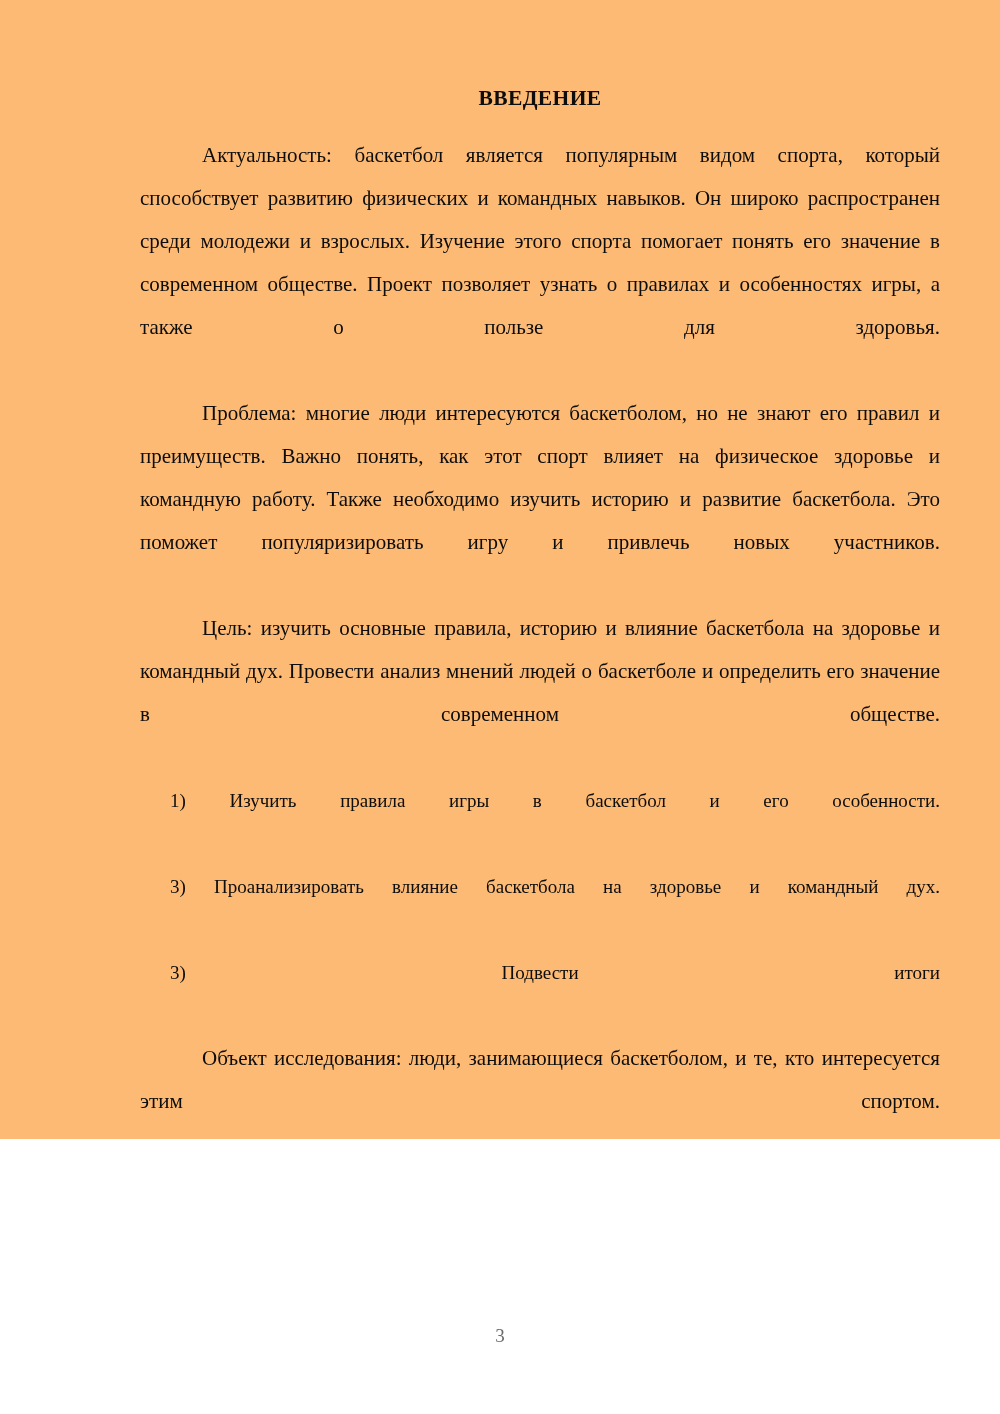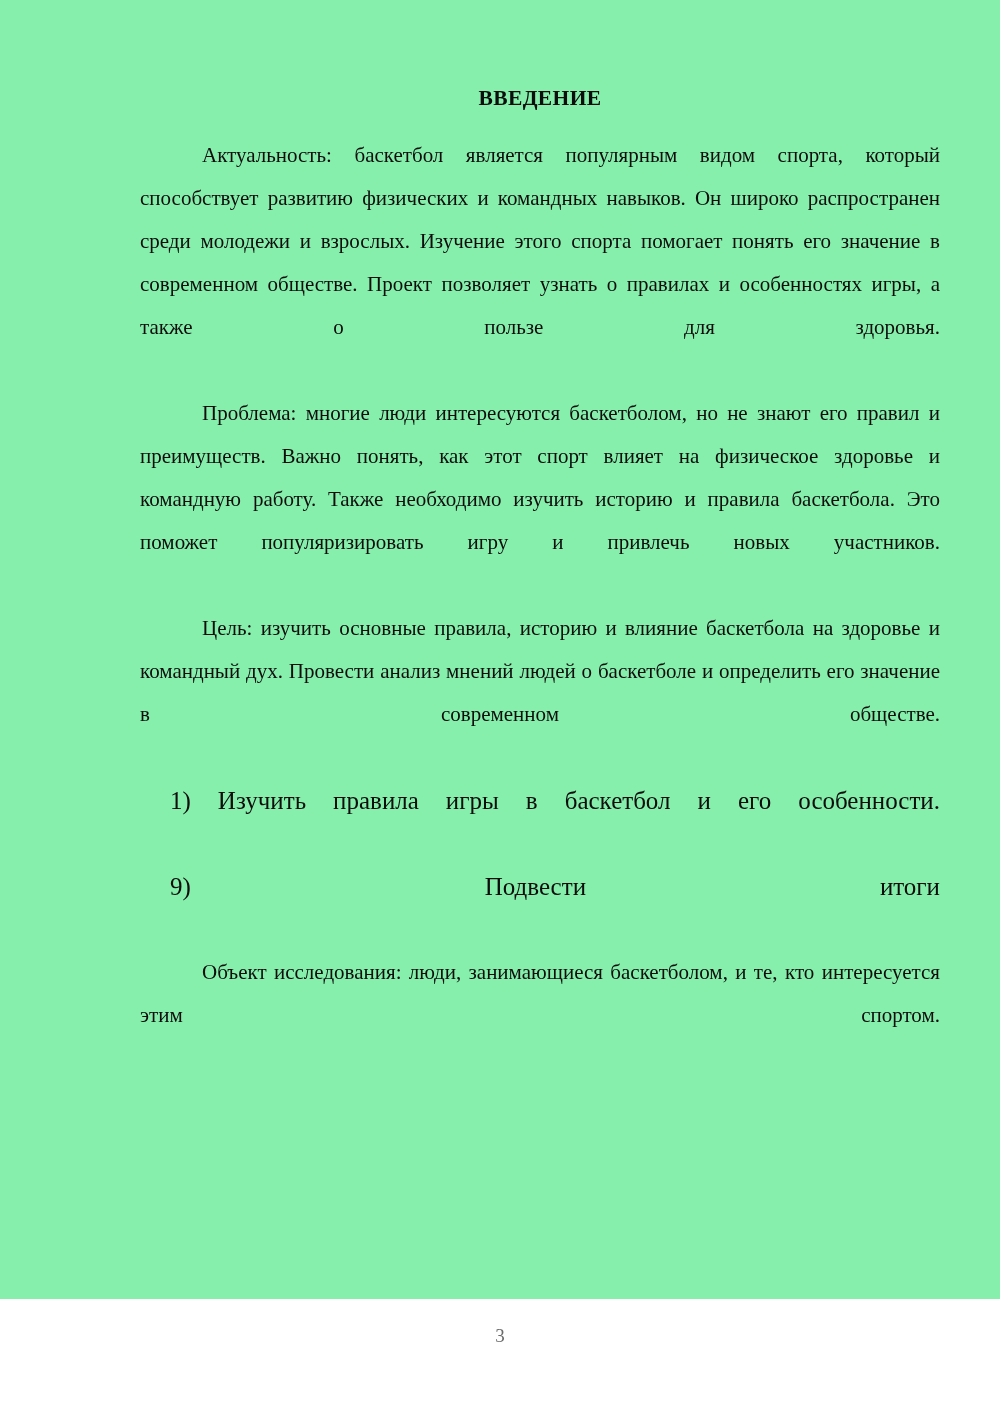--- a/index.html
+++ b/index.html
@@ -14,22 +14,22 @@
     position: relative;
     font-family: "Liberation Serif", "DejaVu Serif", serif;
     color: #0d0d0d;
     overflow: hidden;
   }
   .page {
     position: absolute;
     left: 0;
     top: 0;
     width: 1000px;
-    height: 1299px;
-    background: #86efac;
+    height: 1139px;
+    background: #fdba74;
   }
   .content {
     position: absolute;
     left: 140px;
     top: 86px;
     width: 800px;
   }
   .doc-title {
     font-size: 21.5px;
     font-weight: bold;
@@ -43,21 +43,21 @@
     font-size: 21px;
     line-height: 43px;
     text-align: justify;
     text-indent: 62px;
     text-justify: inter-word;
     -webkit-hyphens: none;
     hyphens: none;
   }
   p.item {
     margin: 0;
-    font-size: 25px;
+    font-size: 19px;
     line-height: 43px;
     text-align: justify;
     text-indent: 30px;
   }
   .page-number {
     position: absolute;
     left: 0;
     top: 1325px;
     width: 1000px;
     text-align: center;
@@ -76,31 +76,32 @@
 <body>
 
 <div class="page">
 
   <div class="content">
 
     <h1 class="doc-title">ВВЕДЕНИЕ</h1>
 
     <p class="para">Актуальность: баскетбол является популярным видом спорта, который способствует развитию физических и командных навыков. Он широко распространен среди молодежи и взрослых. Изучение этого спорта помогает понять его значение в современном обществе. Проект позволяет узнать о правилах и особенностях игры, а также о пользе для здоровья.</p>
 
-    <p class="para">Проблема: многие люди интересуются баскетболом, но не знают его правил и преимуществ. Важно понять, как этот спорт влияет на физическое здоровье и командную работу. Также необходимо изучить историю и правила баскетбола. Это поможет популяризировать игру и привлечь новых участников.</p>
+    <p class="para">Проблема: многие люди интересуются баскетболом, но не знают его правил и преимуществ. Важно понять, как этот спорт влияет на физическое здоровье и командную работу. Также необходимо изучить историю и развитие баскетбола. Это поможет популяризировать игру и привлечь новых участников.</p>
 
     <p class="para">Цель: изучить основные правила, историю и влияние баскетбола на здоровье и командный дух. Провести анализ мнений людей о баскетболе и определить его значение в современном обществе.</p>
 
 
     <p class="item">1) Изучить правила игры в баскетбол и его особенности.</p>
 
 
+    <p class="item">3) Проанализировать влияние баскетбола на здоровье и командный дух.</p>
 
 
-    <p class="item">9) Подвести итоги</p>
+    <p class="item">3) Подвести итоги</p>
 
     <p class="para">Объект исследования: люди, занимающиеся баскетболом, и те, кто интересуется этим спортом.</p>
 
   </div>
 
   <div class="page-number">3</div>
 
 </div>
 
 </body></html>

